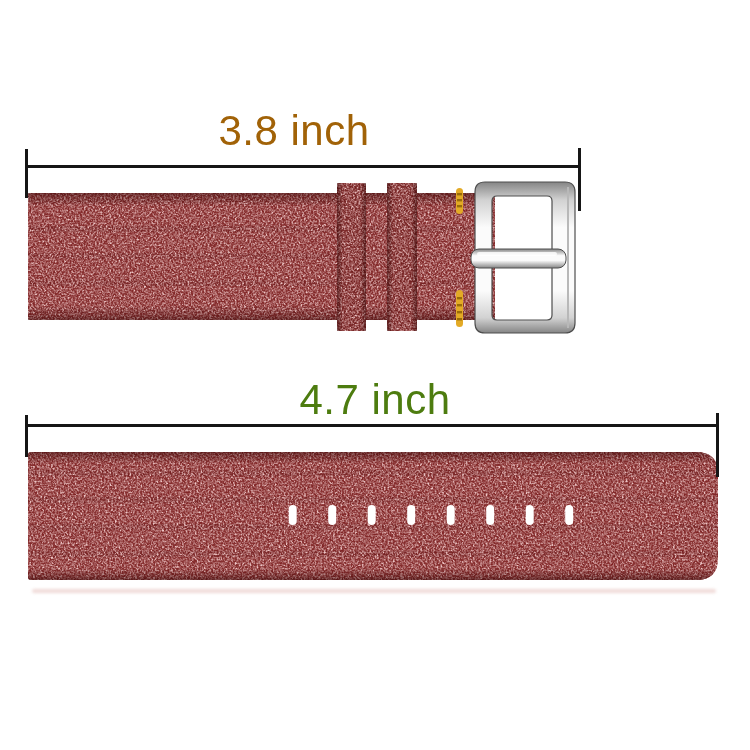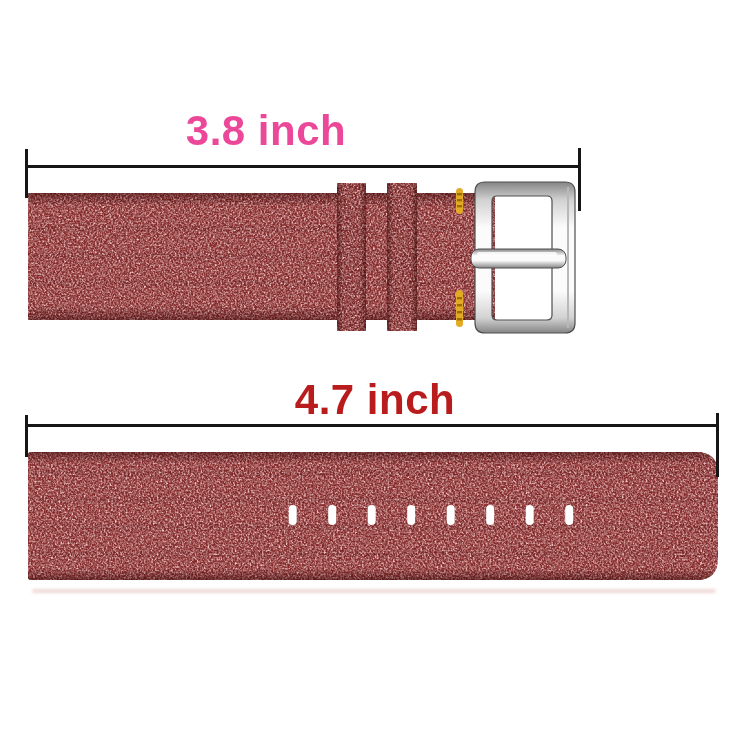--- a/index.html
+++ b/index.html
@@ -11,21 +11,21 @@
   .hline{position:absolute;height:3px;background:#161616;}
   .vtick{position:absolute;width:3px;background:#161616;}
   .piece{position:absolute;}
   .soft-shadow{position:absolute;opacity:.38;filter:blur(1.6px);border-radius:3px;}
 </style>
 </head>
 <body>
 
 <div class="stage">
 
-  <div class="dim-label" style="left: 116px; top: 110px; color: #ec4899; font-weight: bold;">3.8 inch</div>
+  <div class="dim-label" style="left: 144px; top: 110px; color: #a16207;">3.8 inch</div>
 
   <svg class="piece" style="left:28px;top:181px;" width="467" height="152">
     <defs>
       <filter id="fabD1" x="0%" y="0%" width="100%" height="100%">
         <feTurbulence type="fractalNoise" baseFrequency="0.5" numOctaves="3" seed="7"></feTurbulence>
         <feColorMatrix type="matrix" values="0 0 0 0 0.29  0 0 0 0 0.055  0 0 0 0 0.055  1.1 1.1 1.1 0 -1.3"></feColorMatrix>
       </filter>
       <filter id="fabL1" x="0%" y="0%" width="100%" height="100%">
         <feTurbulence type="fractalNoise" baseFrequency="0.55" numOctaves="3" seed="19"></feTurbulence>
         <feColorMatrix type="matrix" values="0 0 0 0 0.85  0 0 0 0 0.56  0 0 0 0 0.56  1.2 1.2 1.2 0 -1.55"></feColorMatrix>
@@ -104,21 +104,21 @@
              M29 18 L79 18 Q84 18 84 23 L84 137 Q84 142 79 142 L29 142 Q24 142 24 137 L24 23 Q24 18 29 18 Z" fill="url(#vg1)" fill-rule="evenodd" stroke-width="1.2" stroke="#4e4e4e"></path>
     <line x1="100" y1="9" x2="100" y2="150" stroke="#b8b8b8" stroke-width="2"></line>
     <rect x="3" y="71" width="95" height="19" rx="8" fill="url(#pg1)" stroke-width="1" stroke="#4e4e4e"></rect>
     <rect x="9" y="74" width="80" height="4" rx="2" fill="#ffffff" opacity="0.8"></rect>
   </svg>
 
   <div class="hline" style="left: 26px; top: 165px; width: 552px; background-color: rgb(22, 22, 22);"></div>
   <div class="vtick" style="left: 25px; top: 149px; height: 49px; background-color: rgb(22, 22, 22);"></div>
   <div class="vtick" style="left: 578px; top: 148px; height: 63px; background-color: rgb(22, 22, 22);"></div>
 
-  <div class="dim-label" style="left: 225px; top: 379px; color: #b91c1c; font-weight: bold;">4.7 inch</div>
+  <div class="dim-label" style="left: 225px; top: 379px; color: #4d7c0f;">4.7 inch</div>
 
   <div class="soft-shadow" style="left: 32px; top: 589px; width: 684px; height: 4px; background-color: rgb(216, 160, 154);"></div>
 
   <svg class="piece" style="left:28px;top:452px;" width="691" height="128">
     <defs>
       <filter id="fabD2" x="0%" y="0%" width="100%" height="100%">
         <feTurbulence type="fractalNoise" baseFrequency="0.5" numOctaves="3" seed="31"></feTurbulence>
         <feColorMatrix type="matrix" values="0 0 0 0 0.29  0 0 0 0 0.055  0 0 0 0 0.055  1.1 1.1 1.1 0 -1.3"></feColorMatrix>
       </filter>
       <filter id="fabL2" x="0%" y="0%" width="100%" height="100%">

